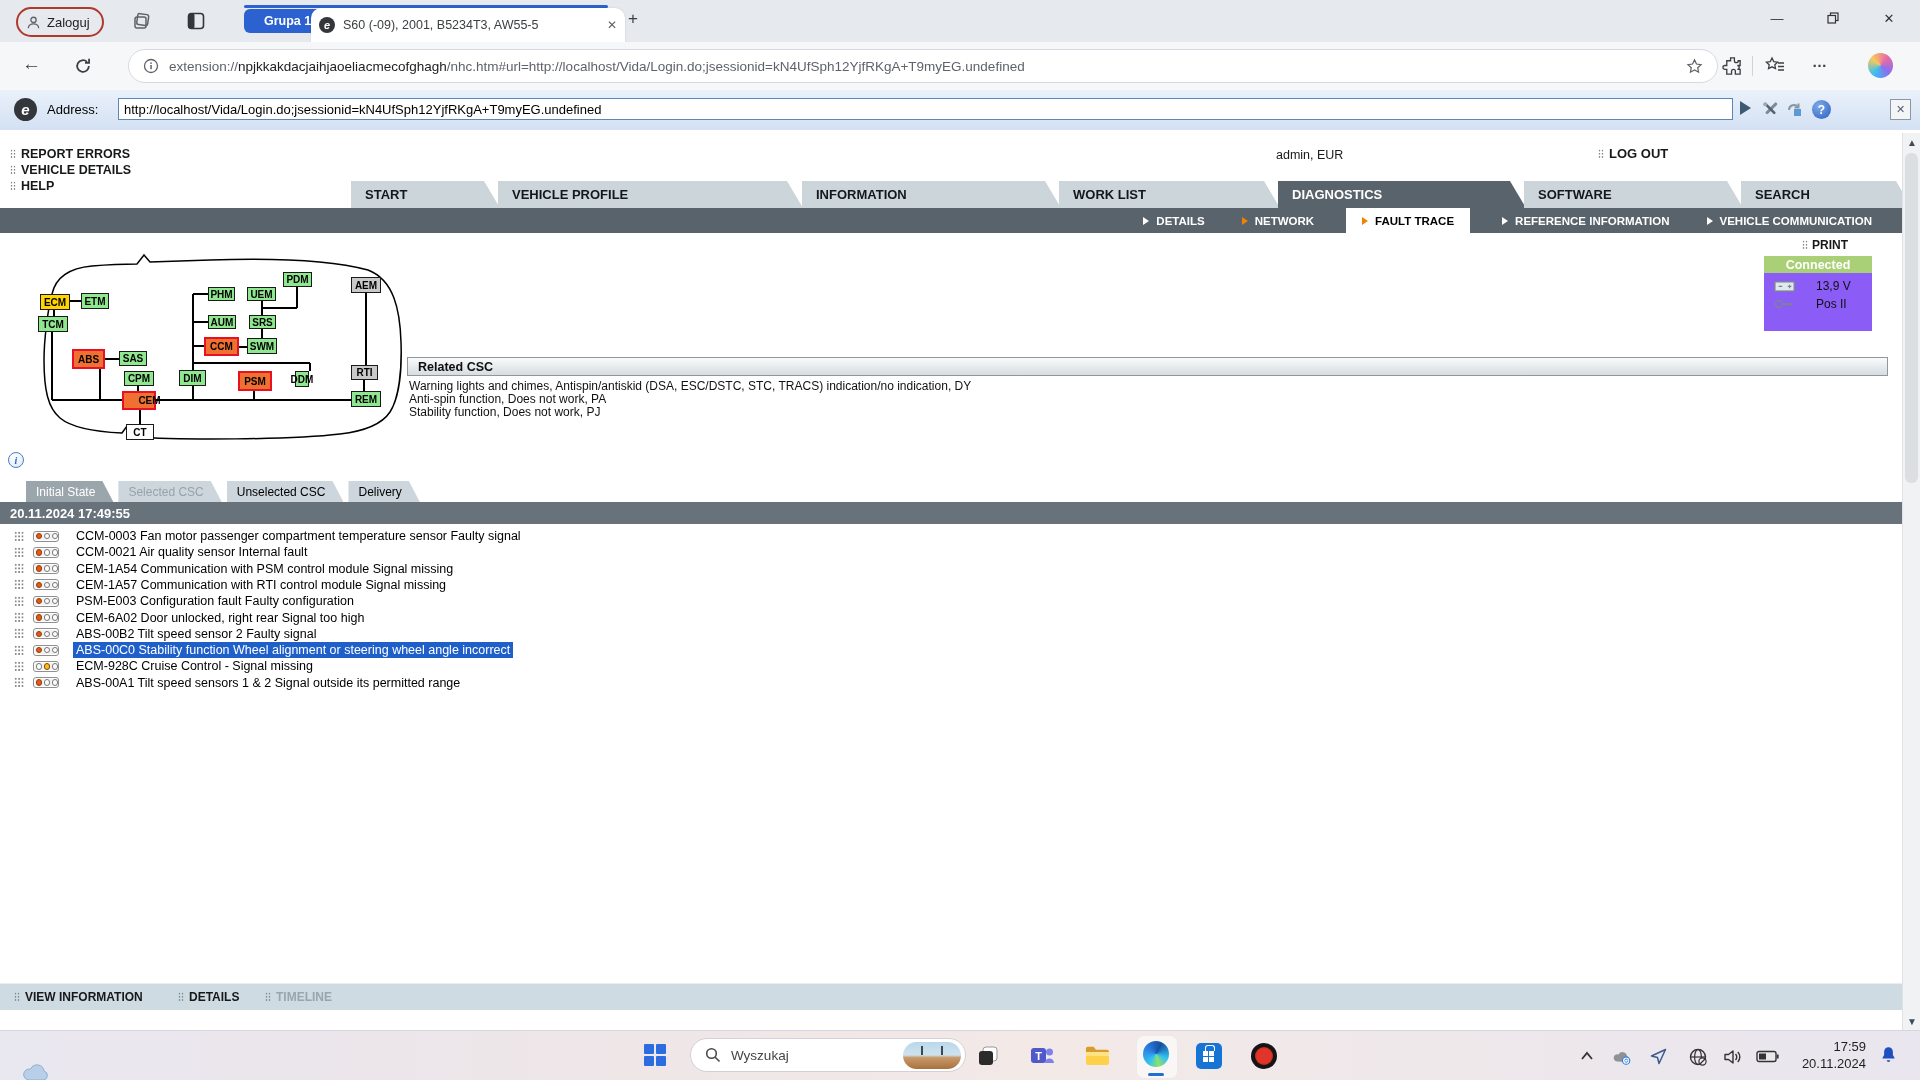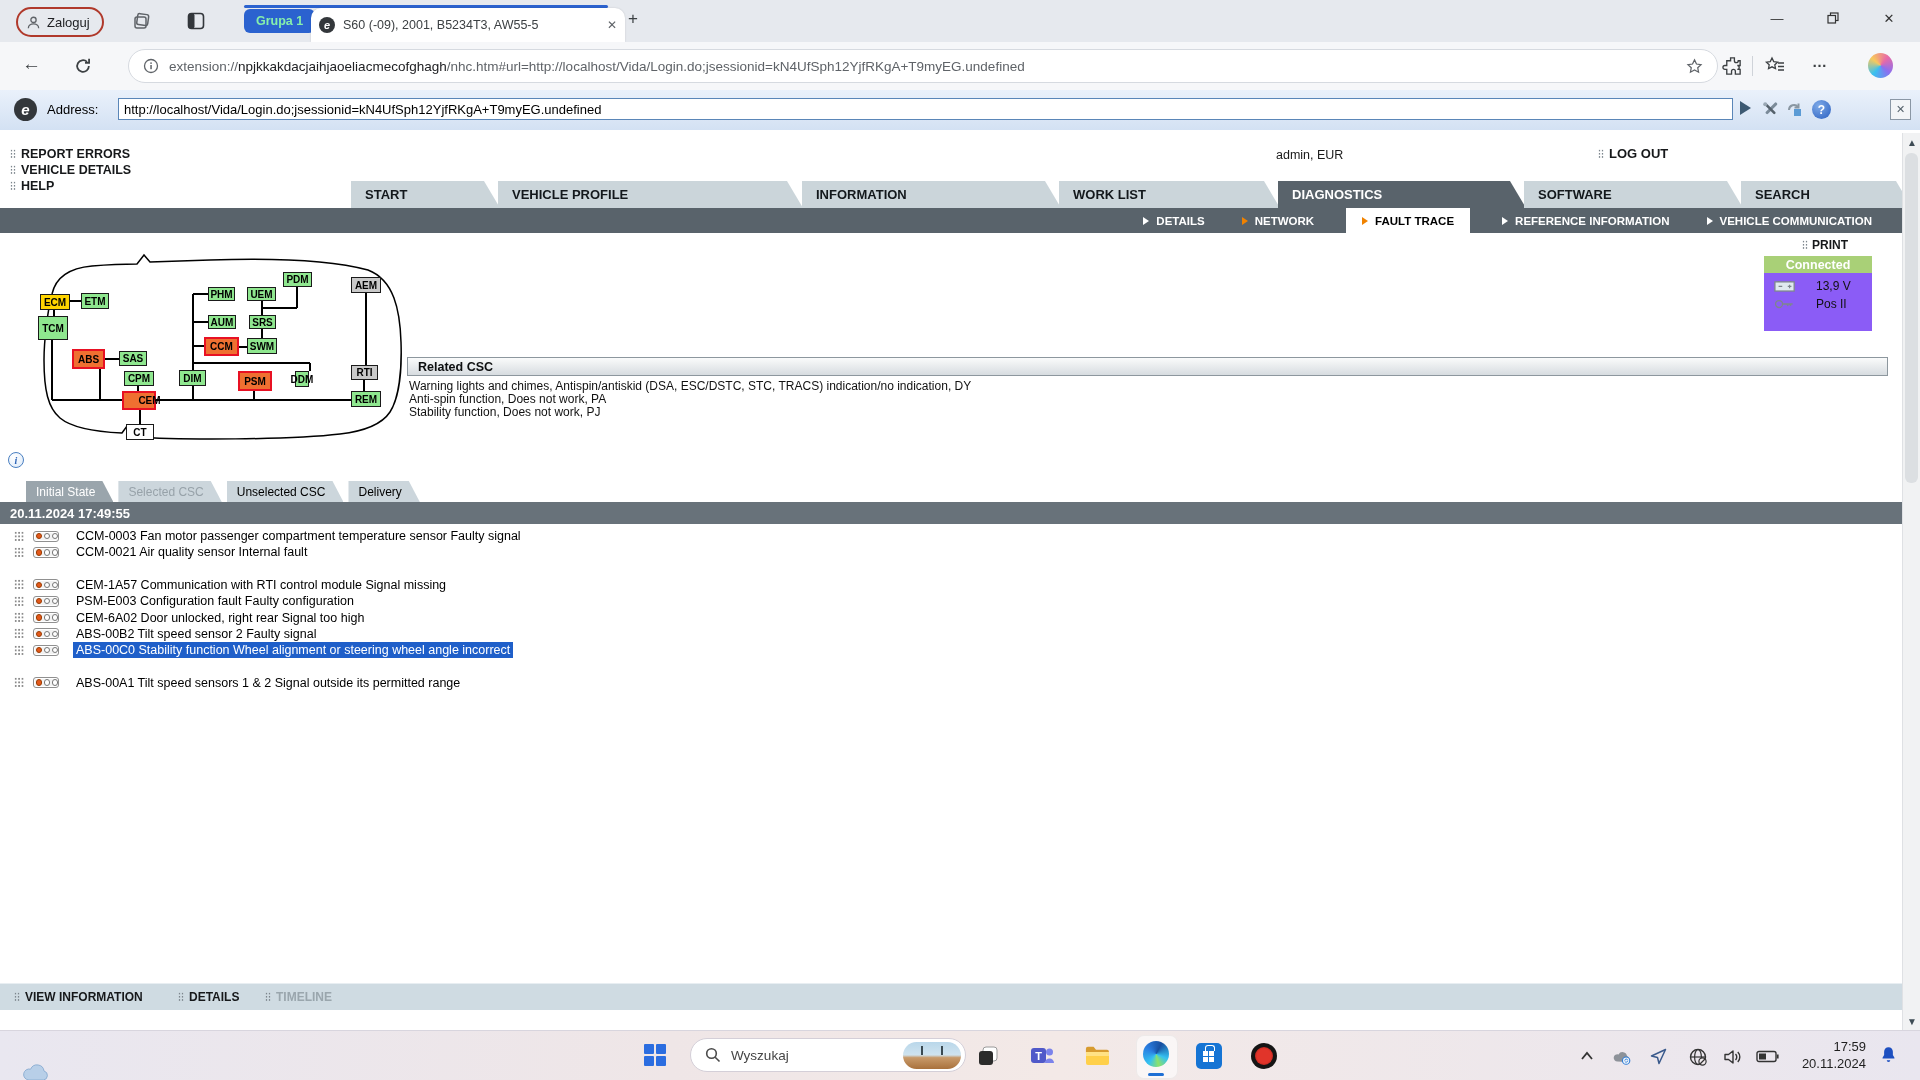--- a/index.html
+++ b/index.html
@@ -5,22 +5,22 @@
   html,body{margin:0;padding:0;background:#000;}
   #screen{position:relative;width:1920px;height:1080px;overflow:hidden;
     font-family:"Liberation Sans",sans-serif;background:#fff;}
   
   #tabbar{position:absolute;left:0;top:0;width:1920px;height:42px;background:#e6e9ee;}
   #profile-chip{position:absolute;left:16px;top:7px;height:26px;border:2px solid #b0392b;
     border-radius:15px;display:flex;align-items:center;padding:0 12px 0 8px;gap:6px;background:transparent;}
   #profile-chip .plabel{font-size:13px;color:#202124;}
   .tb-icon{position:absolute;top:11px;width:20px;height:20px;color:#5f6368;}
   #grp-line{position:absolute;left:244px;top:5px;width:364px;height:3px;background:#2b62cf;border-radius:2px;}
-  #tab-group-pill{position:absolute;left:244px;top:9px;height:24px;background:#2b62cf;color:#86efac;
-    border-radius:6px;display:flex;align-items:center;padding:0 12px;font-size:12.5px;font-weight:bold;}
+  #tab-group-pill{position:absolute;left:244px;top:9px;height:24px;background:#2b62cf;color:#ffffff;
+    border-radius:6px;display:flex;align-items:center;padding:0 20px;font-size:12.5px;font-weight:bold;}
   #active-tab{position:absolute;left:311px;top:8px;width:298px;height:34px;background:#fff;
     border-radius:10px 10px 0 0;display:flex;align-items:center;padding:0 8px;gap:8px;box-shadow:0 0 2px rgba(0,0,0,.15);}
   .favicon-orb{width:16px;height:16px;border-radius:50%;background:#33373b;color:#fff;font-size:11px;
     font-weight:bold;display:flex;align-items:center;justify-content:center;flex:0 0 auto;font-style:italic;}
   #active-tab .ttitle{font-size:12.5px;color:#3c4043;white-space:nowrap;overflow:hidden;flex:1 1 auto;}
   #active-tab .tclose{font-size:12px;color:#5f6368;flex:0 0 auto;}
   #newtab-btn{position:absolute;left:628px;top:9px;font-size:17px;color:#3c4043;}
   .winctl{position:absolute;top:0;width:46px;height:36px;display:flex;align-items:center;justify-content:center;color:#333;font-size:13px;}
   
   #toolbar{position:absolute;left:0;top:42px;width:1920px;height:48px;background:#f6f7f9;border-bottom:1px solid #e0e2e6;}
@@ -325,21 +325,21 @@
           <line x1="267" y1="37" x2="267" y2="58"></line>
           <line x1="232" y1="58" x2="267" y2="58"></line>
           <line x1="209" y1="97" x2="217" y2="97"></line>
           <line x1="336" y1="43" x2="336" y2="115"></line>
           <line x1="334" y1="130" x2="334" y2="141"></line>
         </g>
       </svg>
       <div id="modules">
           <div class="mod warning" style="left: 10px; top: 44px; width: 30px; height: 16px;">ECM</div>
           <div class="mod ok" style="left: 51px; top: 43px; width: 28px; height: 16px;">ETM</div>
-          <div class="mod ok" style="left: 8px; top: 66px; width: 30px; height: 24px;">TCM</div>
+          <div class="mod ok" style="left: 8px; top: 66px; width: 30px; height: 16px;">TCM</div>
           <div class="mod ok" style="left: 178px; top: 37px; width: 27px; height: 14px;">PHM</div>
           <div class="mod ok" style="left: 217px; top: 37px; width: 29px; height: 14px;">UEM</div>
           <div class="mod ok" style="left: 253px; top: 22px; width: 29px; height: 15px;">PDM</div>
           <div class="mod offline" style="left: 321px; top: 27px; width: 30px; height: 16px;">AEM</div>
           <div class="mod ok" style="left: 178px; top: 65px; width: 28px; height: 14px;">AUM</div>
           <div class="mod ok" style="left: 219px; top: 65px; width: 27px; height: 14px;">SRS</div>
           <div class="mod fault" style="left: 174px; top: 87px; width: 35px; height: 19px;">CCM</div>
           <div class="mod ok" style="left: 217px; top: 88px; width: 30px; height: 16px;">SWM</div>
           <div class="mod fault" style="left: 42px; top: 99px; width: 33px; height: 20px;">ABS</div>
           <div class="mod ok" style="left: 89px; top: 101px; width: 28px; height: 15px;">SAS</div>
@@ -401,20 +401,29 @@
         </div>
         <div class="frow" style="top: 16.3px; width: 100%;">
           <span class="grid-ico"></span>
           <span class="led">
             <i style="background: rgb(228, 89, 28); border: 1px solid rgb(154, 59, 0);"></i>
             <i style="background: rgb(255, 255, 255);"></i>
             <i style="background: rgb(255, 255, 255);"></i>
           </span>
           <span class="ftext">CCM-0021 Air quality sensor Internal fault</span>
         </div>
+        <div class="frow" style="top: 32.6px; width: 100%;">
+          <span class="grid-ico"></span>
+          <span class="led">
+            <i style="background: rgb(228, 89, 28); border: 1px solid rgb(154, 59, 0);"></i>
+            <i style="background: rgb(255, 255, 255);"></i>
+            <i style="background: rgb(255, 255, 255);"></i>
+          </span>
+          <span class="ftext">CEM-1A54 Communication with PSM control module Signal missing</span>
+        </div>
         <div class="frow" style="top: 48.9px; width: 100%;">
           <span class="grid-ico"></span>
           <span class="led">
             <i style="background: rgb(228, 89, 28); border: 1px solid rgb(154, 59, 0);"></i>
             <i style="background: rgb(255, 255, 255);"></i>
             <i style="background: rgb(255, 255, 255);"></i>
           </span>
           <span class="ftext">CEM-1A57 Communication with RTI control module Signal missing</span>
         </div>
         <div class="frow" style="top: 65.2px; width: 100%;">
@@ -445,20 +454,29 @@
           <span class="ftext">ABS-00B2 Tilt speed sensor 2 Faulty signal</span>
         </div>
         <div class="frow" style="top: 114.1px; width: 100%;">
           <span class="grid-ico"></span>
           <span class="led">
             <i style="background: rgb(228, 89, 28); border: 1px solid rgb(154, 59, 0);"></i>
             <i style="background: rgb(255, 255, 255);"></i>
             <i style="background: rgb(255, 255, 255);"></i>
           </span>
           <span class="ftext sel">ABS-00C0 Stability function Wheel alignment or steering wheel angle incorrect</span>
+        </div>
+        <div class="frow" style="top: 130.4px; width: 100%;">
+          <span class="grid-ico"></span>
+          <span class="led">
+            <i style="background: rgb(255, 255, 255);"></i>
+            <i style="background: rgb(238, 195, 30); border: 1px solid rgb(154, 59, 0);"></i>
+            <i style="background: rgb(255, 255, 255);"></i>
+          </span>
+          <span class="ftext">ECM-928C Cruise Control - Signal missing</span>
         </div>
         <div class="frow" style="top: 146.7px; width: 100%;">
           <span class="grid-ico"></span>
           <span class="led">
             <i style="background: rgb(228, 89, 28); border: 1px solid rgb(154, 59, 0);"></i>
             <i style="background: rgb(255, 255, 255);"></i>
             <i style="background: rgb(255, 255, 255);"></i>
           </span>
           <span class="ftext">ABS-00A1 Tilt speed sensors 1 &amp; 2 Signal outside its permitted range</span>
         </div>

